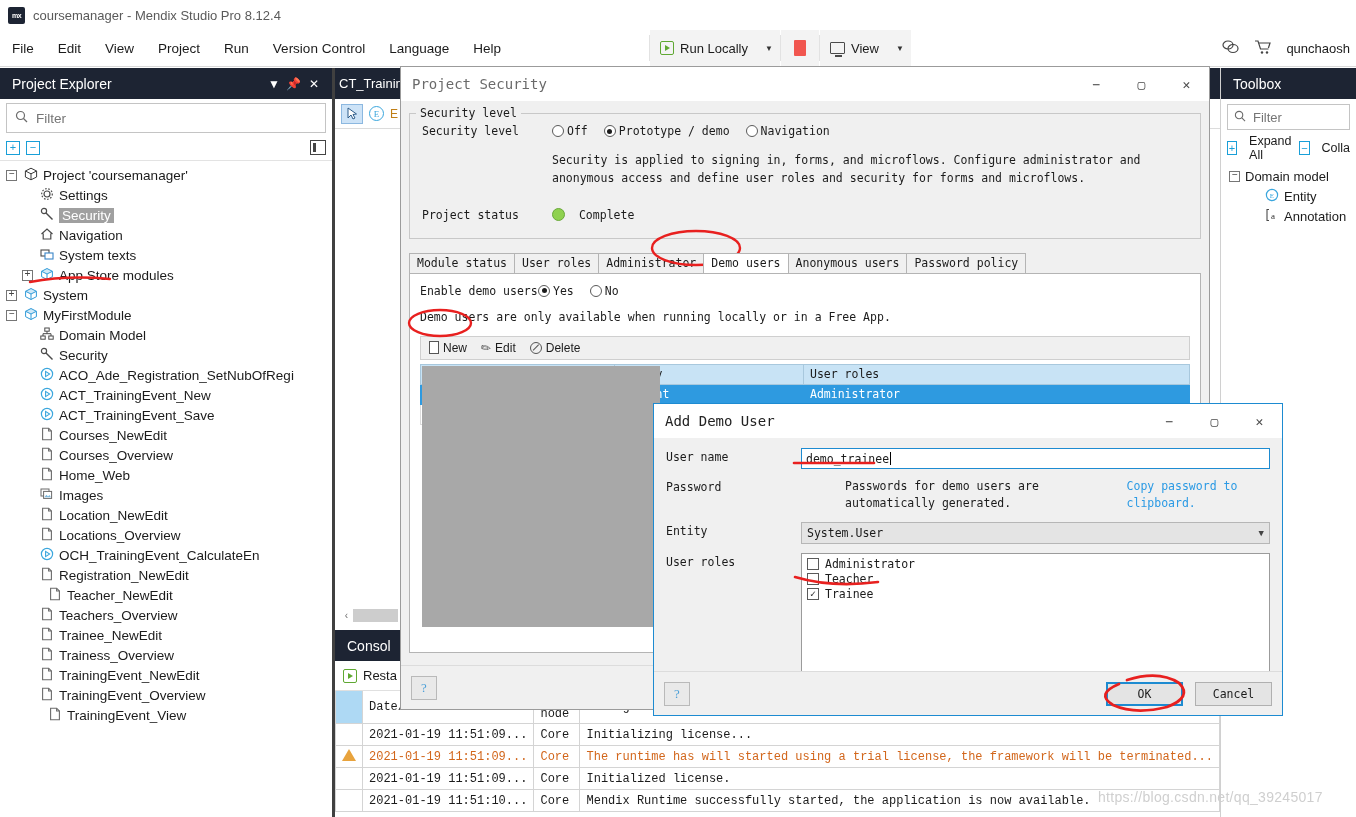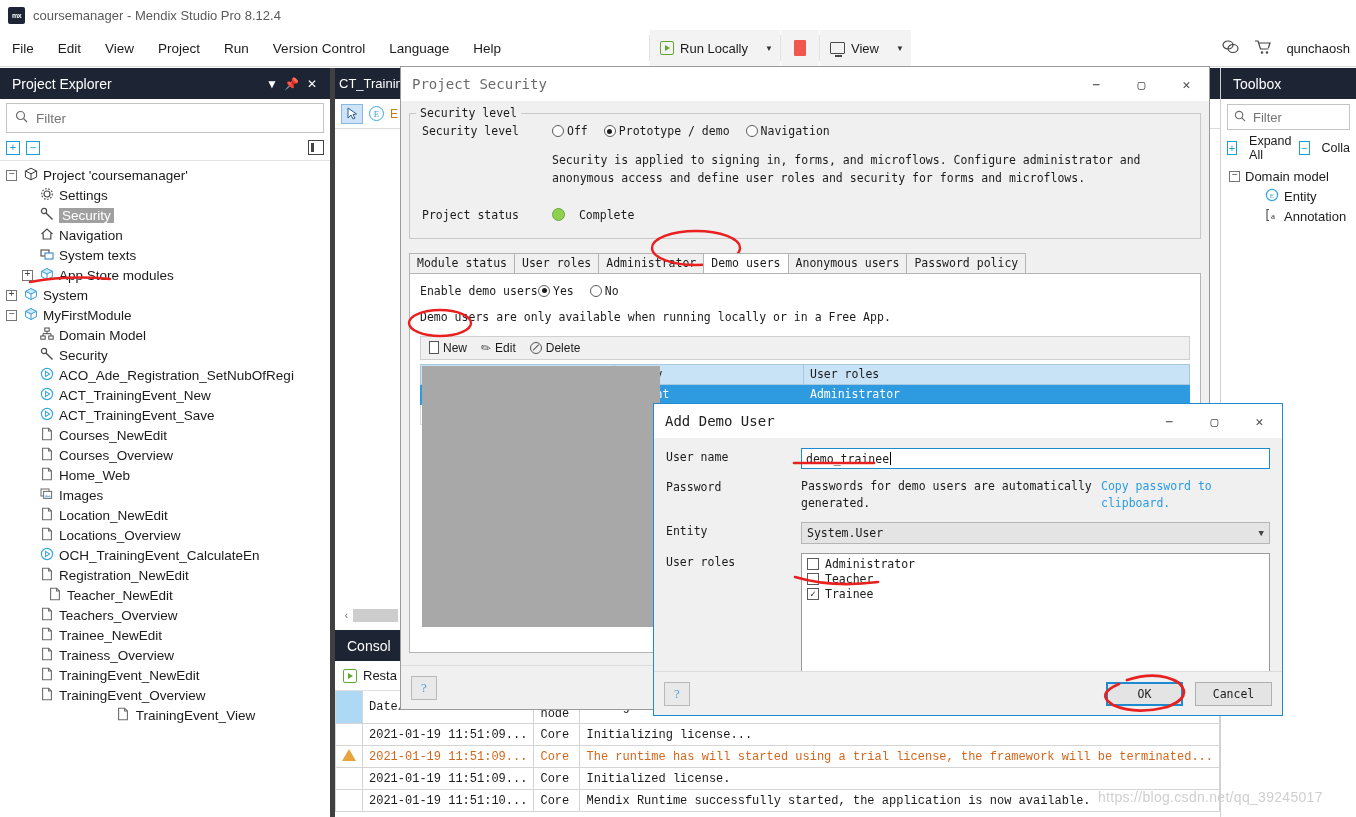--- a/index.html
+++ b/index.html
@@ -80,21 +80,21 @@
     background: #1d2433; color: #ffffff; height: 31px;
     display: flex; align-items: center; padding: 0 8px;
     font-size: 14px;
   }
   .panel-head .ph-title { flex: 1; padding-left: 4px; }
   .ph-btn { width: 20px; text-align: center; cursor: default; font-size: 12px; }
 
   
   .explorer {
     position: absolute; left: 0; top: 68px; width: 335px; height: 749px;
-    background: #ffffff; border-right: 5px solid #404040;
+    background: #ffffff; border-right: 3px solid #404040;
   }
   .filter-row {
     height: 30px; margin: 4px 6px 2px 6px; border: 1px solid #c4c4c4;
     display: flex; align-items: center; background: #fff;
   }
   .filter-row .mag { margin: 0 6px 0 8px; }
   .filter-row input {
     border: none; outline: none; flex: 1; font-size: 13.5px;
     color: #7b7b7b; font-family: "Liberation Sans", sans-serif;
     background: transparent;
@@ -334,21 +334,21 @@
   .adu-field { flex: 1; }
   .text-input {
     width: 100%; height: 21px; border: 1px solid #1d8bd1; background: #fff;
     padding: 1px 4px; font-family: "DejaVu Sans Mono", monospace; font-size: 11.5px;
     color: #1b1b1b; outline: none;
   }
   .caret {
     display: inline-block; width: 1px; height: 13px; background: #000;
     vertical-align: -2px; margin-left: 1px;
   }
-  .pw-note { display: flex; justify-content: space-between; line-height: 1.5; }
+  .pw-note { display: flex; justify-content: space-between; line-height: 1.5; margin-left: 44px; }
   .link { color: #2b9ae4; cursor: default; }
   .select-box {
     width: 100%; height: 22px; background: #e4e4e4; border: 1px solid #b6b6b6;
     display: flex; align-items: center; padding: 0 5px;
     font-family: "DejaVu Sans Mono", monospace; font-size: 11.5px;
   }
   .select-box .chev { margin-left: auto; font-size: 9px; color: #444; }
   .roles-box {
     border: 1px solid #9b9b9b; background: #fff; height: 123px; padding: 3px 5px;
   }
@@ -673,21 +673,21 @@
           <span class="tlabel">TrainingEvent_NewEdit</span>
         </div>
         <div class="tnode" style="padding-left: 22px;">
           <span class="toggle blank"></span>
           <span class="ticon"><svg width="14" height="14" viewBox="0 0 14 14">
               <path d="M2.6 1.2 h6 l2.8 2.8 v8.8 h-8.8 Z" fill="#fff" stroke="#6b6b6b" stroke-width="1.1"></path>
               <path d="M8.6 1.2 v2.8 h2.8" fill="none" stroke="#6b6b6b" stroke-width="1.1"></path>
             </svg></span>
           <span class="tlabel">TrainingEvent_Overview</span>
         </div>
-        <div class="tnode" style="padding-left: 24px; justify-content: center;">
+        <div class="tnode" style="padding-left: 30px;">
           <span class="toggle blank"></span>
           <span class="ticon"><svg width="14" height="14" viewBox="0 0 14 14">
               <path d="M2.6 1.2 h6 l2.8 2.8 v8.8 h-8.8 Z" fill="#fff" stroke="#6b6b6b" stroke-width="1.1"></path>
               <path d="M8.6 1.2 v2.8 h2.8" fill="none" stroke="#6b6b6b" stroke-width="1.1"></path>
             </svg></span>
           <span class="tlabel">TrainingEvent_View</span>
         </div>
       </div>
 
     <div class="anno" style="left:28px; top:206px;">

